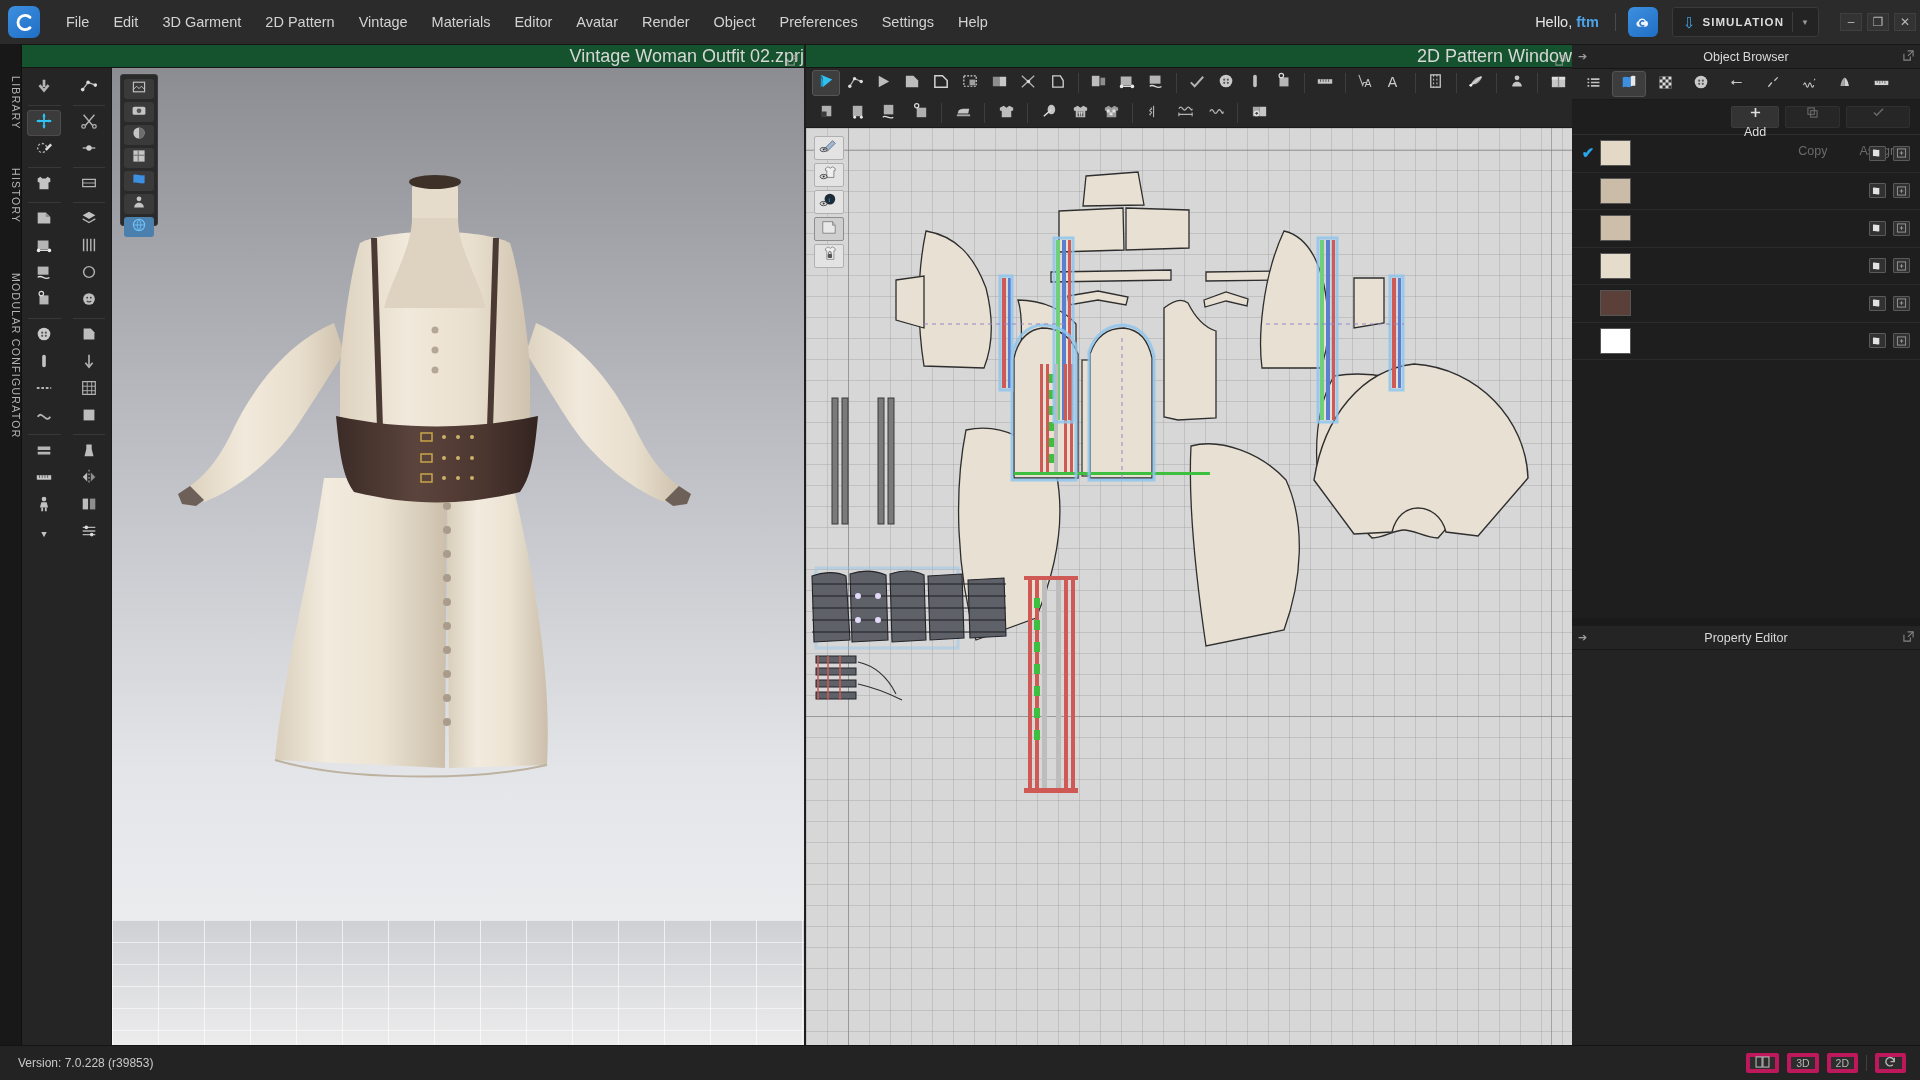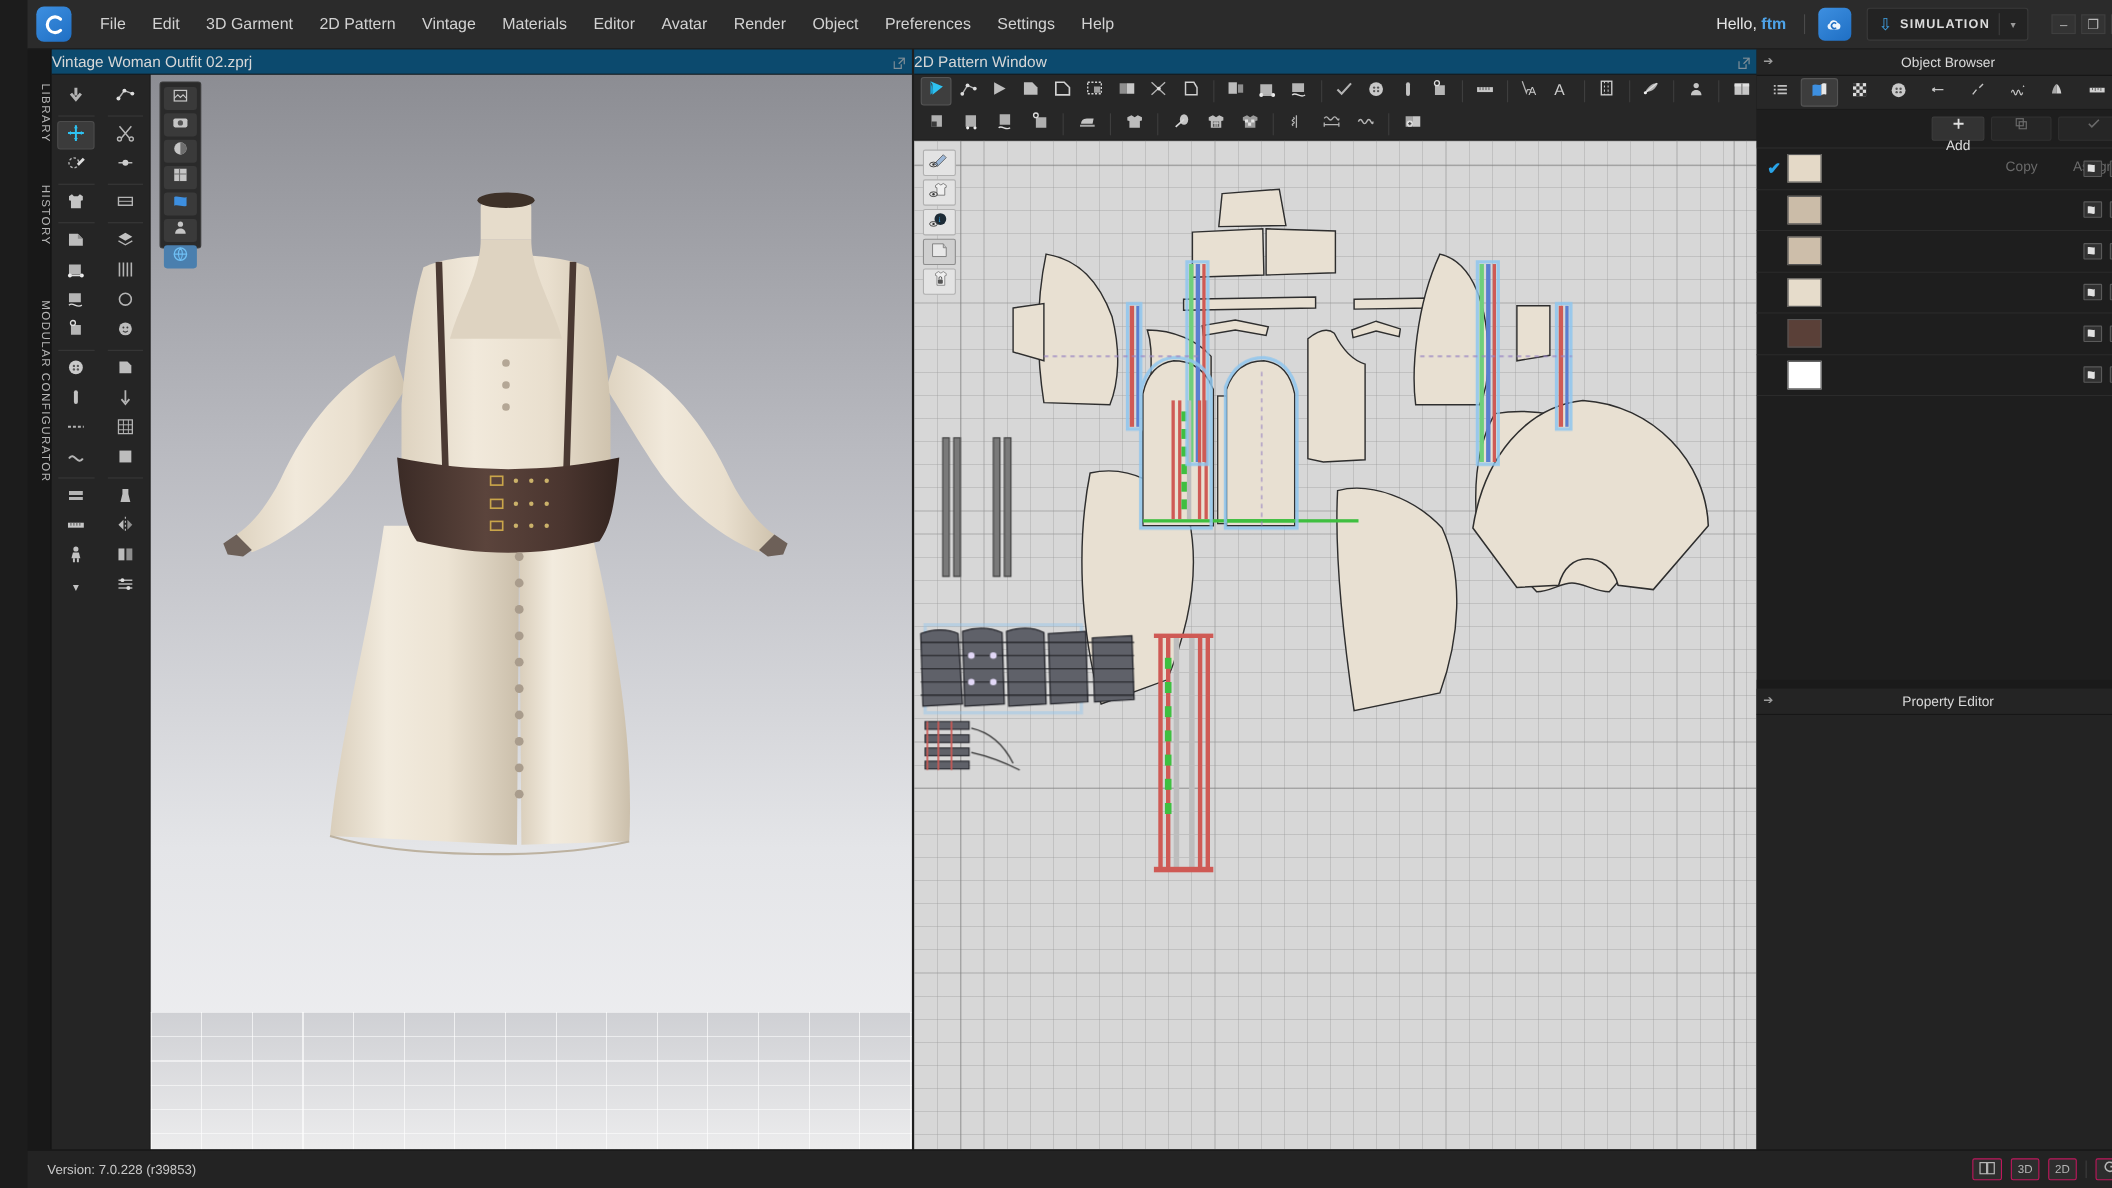--- a/index.html
+++ b/index.html
@@ -3,21 +3,21 @@
 <meta charset="utf-8">
 <style>
   * { box-sizing: border-box; margin: 0; padding: 0; }
   html, body {
     width: 1920px; height: 1080px;
     background: #1c1c1c;
     font-family: "Liberation Sans", sans-serif;
     overflow: hidden;
     color: #c8c8c8;
   }
-  #app { position: relative; width: 1631px; height: 1080px; background: #1e1e1e; margin-left: 25px; }
+  #app { position: relative; width: 1631px; height: 1080px; background: #1e1e1e; }
 
   
   .menubar {
     position: absolute; left: 0; top: 0; width: 1920px; height: 45px;
     background: #2b2b2b;
     display: flex; align-items: center;
     border-bottom: 1px solid #171717;
   }
   .app-logo {
     width: 32px; height: 32px; margin-left: 8px; margin-right: 14px;
@@ -69,23 +69,23 @@
   .vtab.library { top: 10px; height:90px; }
   .vtab.history { top: 108px; height:80px; }
   .vtab.modcfg  { top: 198px; height:220px; }
 
   
   .panel3d {
     position:absolute; left:22px; top:45px; width:782px; height:1000px;
     background:#1f1f1f;
   }
   .panel-title {
-    height:23px; background:#0c4a6e; border-bottom:1px solid #151515;
-    display:flex; align-items:center; justify-content:flex-start;
-    font-size:14px; color:#d7d7d7; position:relative;
+    height:23px; background:#14532d; border-bottom:1px solid #151515;
+    display:flex; align-items:center; justify-content:flex-end;
+    font-size:18px; color:#d7d7d7; position:relative;
   }
   .panel-pop {
     position:absolute; right:6px; top:5px; width:11px; height:11px; opacity:.75;
   }
   .tools3d {
     position:absolute; left:0; top:23px; width:90px; height:977px;
     background:#252525; border-right:1px solid #1a1a1a;
     display:flex;
   }
   .toolcol { width:45px; padding-top:6px; }
@@ -187,21 +187,21 @@
   .prop-panel { position:absolute; left:0; top:581px; width:348px; height:419px; background:#1e1e1e; }
   .prop-body { height:395px; background:#232323; }
 
   
   .statusbar {
     position:absolute; left:0; top:1045px; width:1920px; height:35px;
     background:#232323; border-top:1px solid #141414; display:flex; align-items:center;
   }
   .version { margin-left:18px; font-size:12px; color:#c9c9c9; }
   .sbright { margin-left:auto; display:flex; align-items:center; gap:8px; padding-right:14px; }
-  .sbbtn { height:20px; min-width:26px; padding:0 5px; border:1px solid #be185d; background:#2d2d2d;
+  .sbbtn { height:20px; min-width:26px; padding:0 5px; border:4px solid #be185d; background:#2d2d2d;
      display:flex; align-items:center; justify-content:center; font-size:10.5px; color:#b6b6b6; border-radius:2px;}
   .sbsep { width:1px; height:16px; background:#3e3e3e; }
 </style>
 </head>
 <body>
 
 <div id="app">
 
   <div class="menubar">
     <div class="app-logo">

